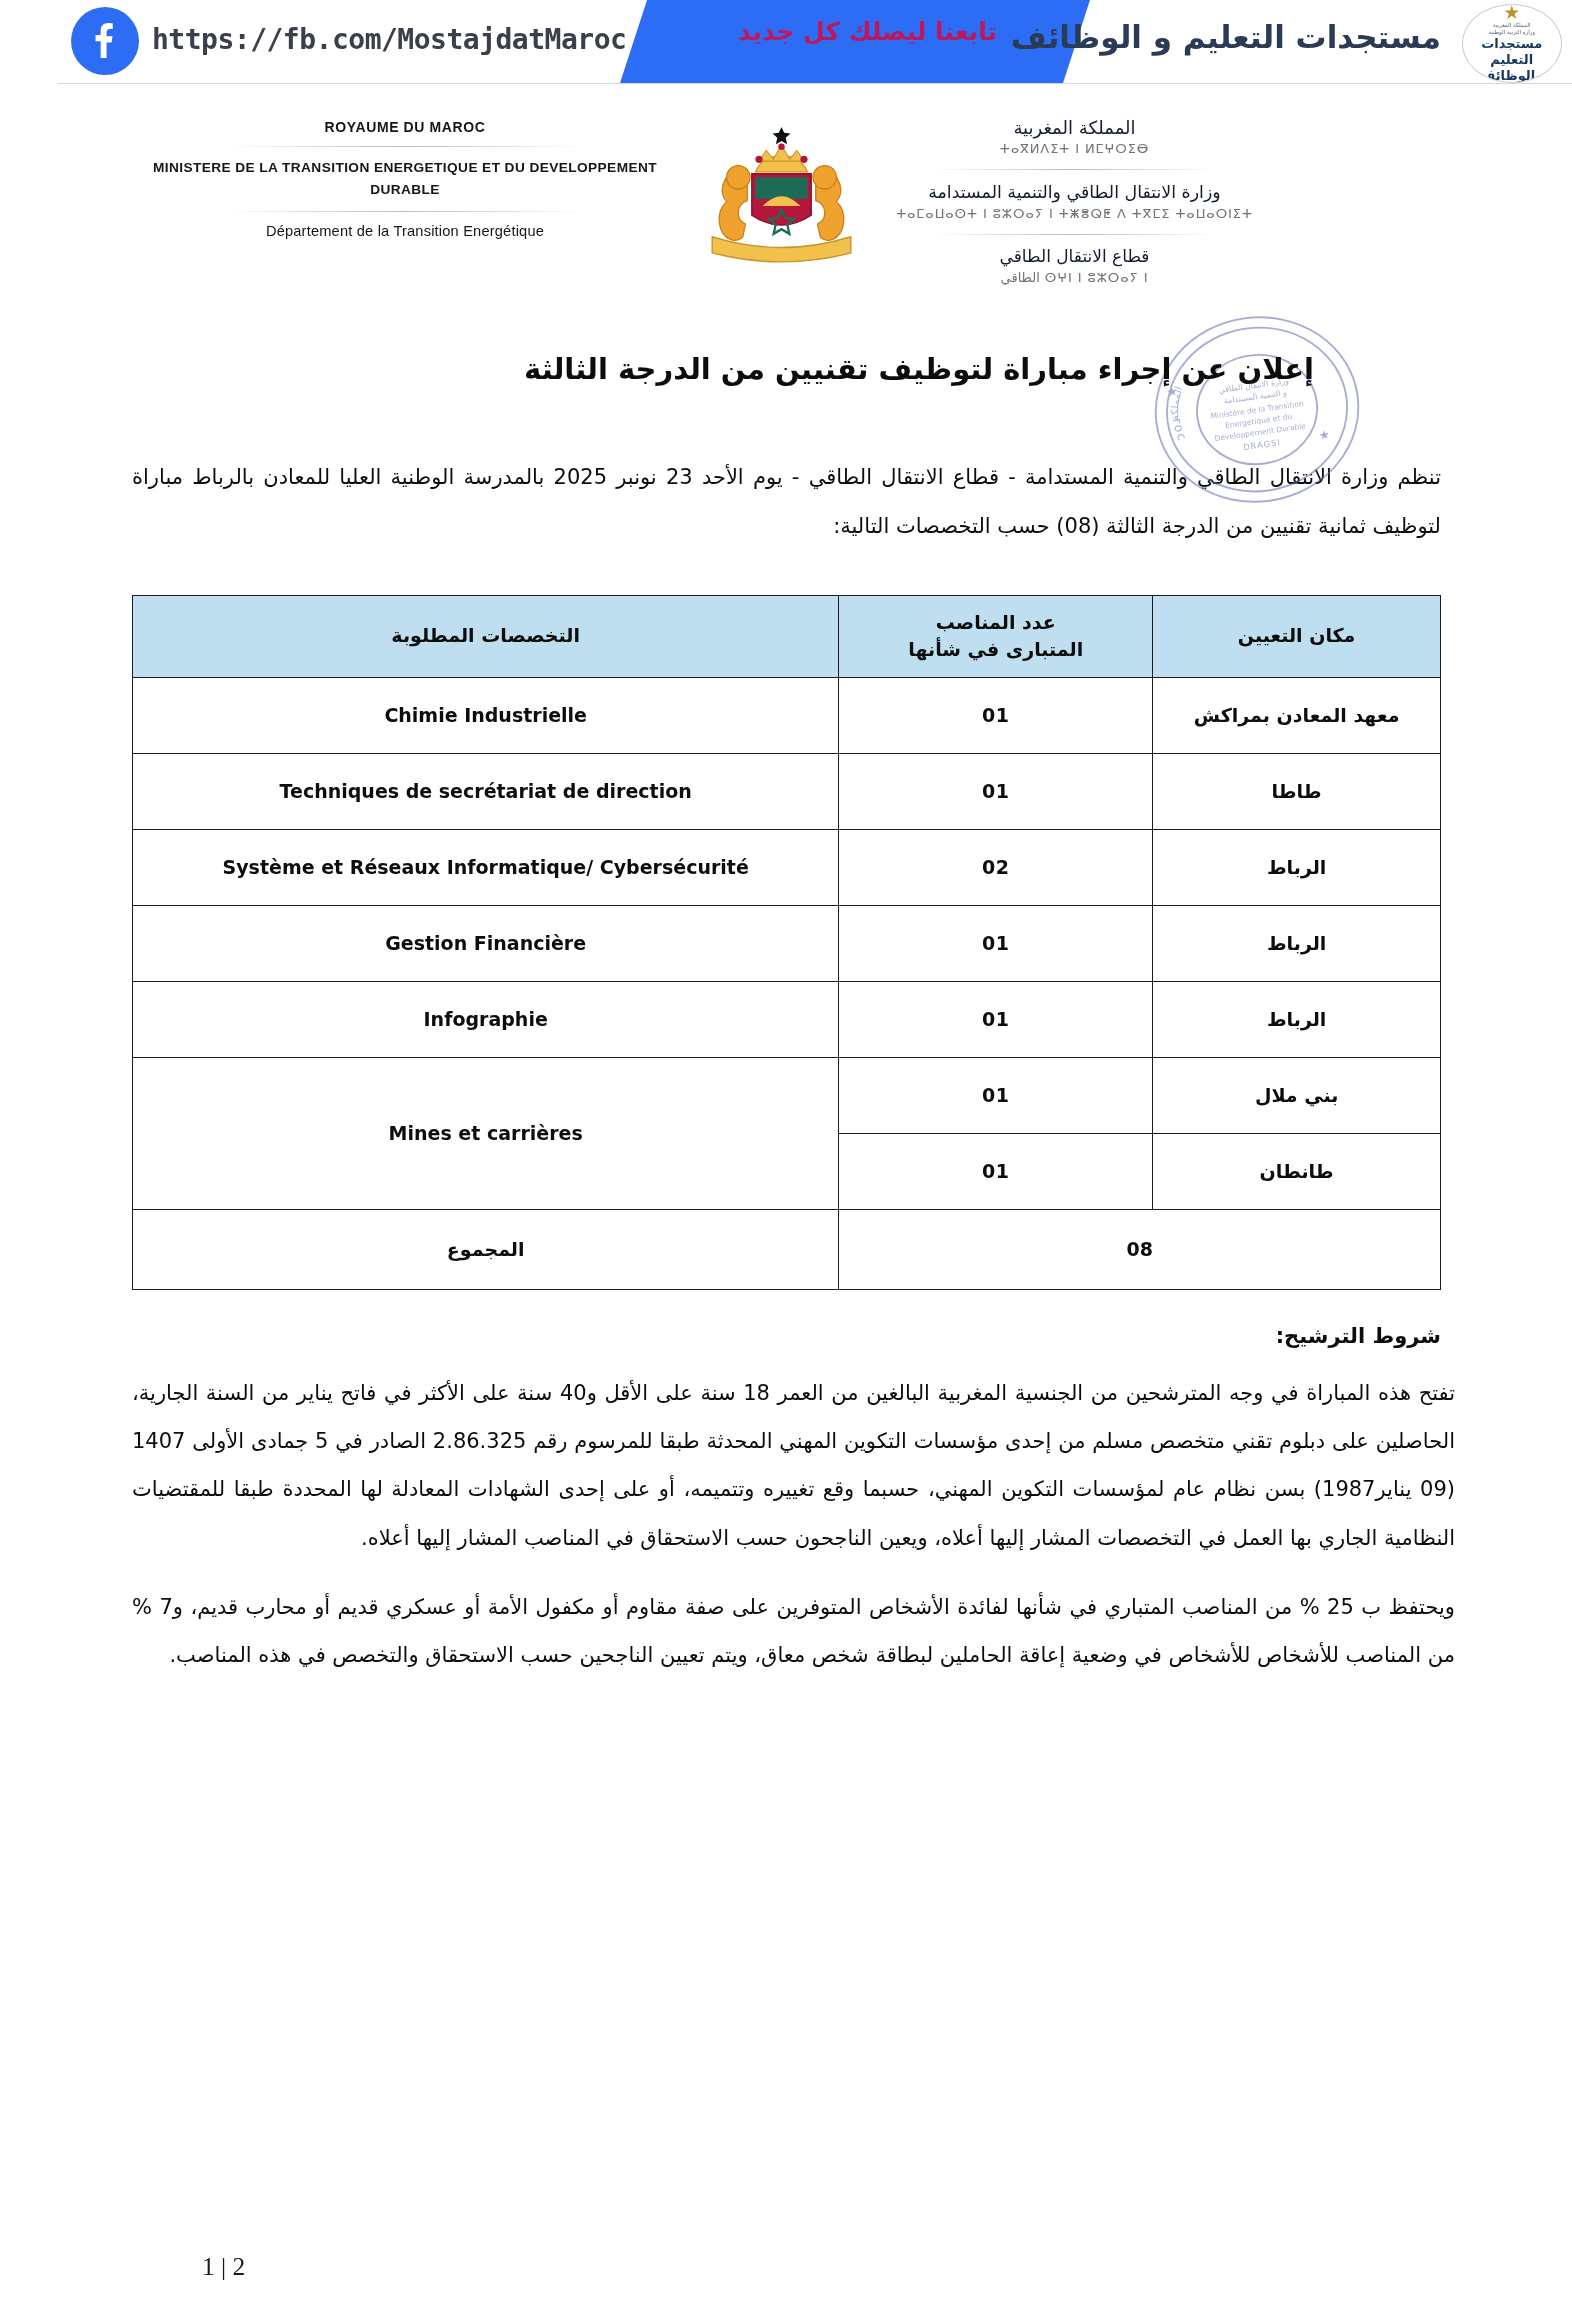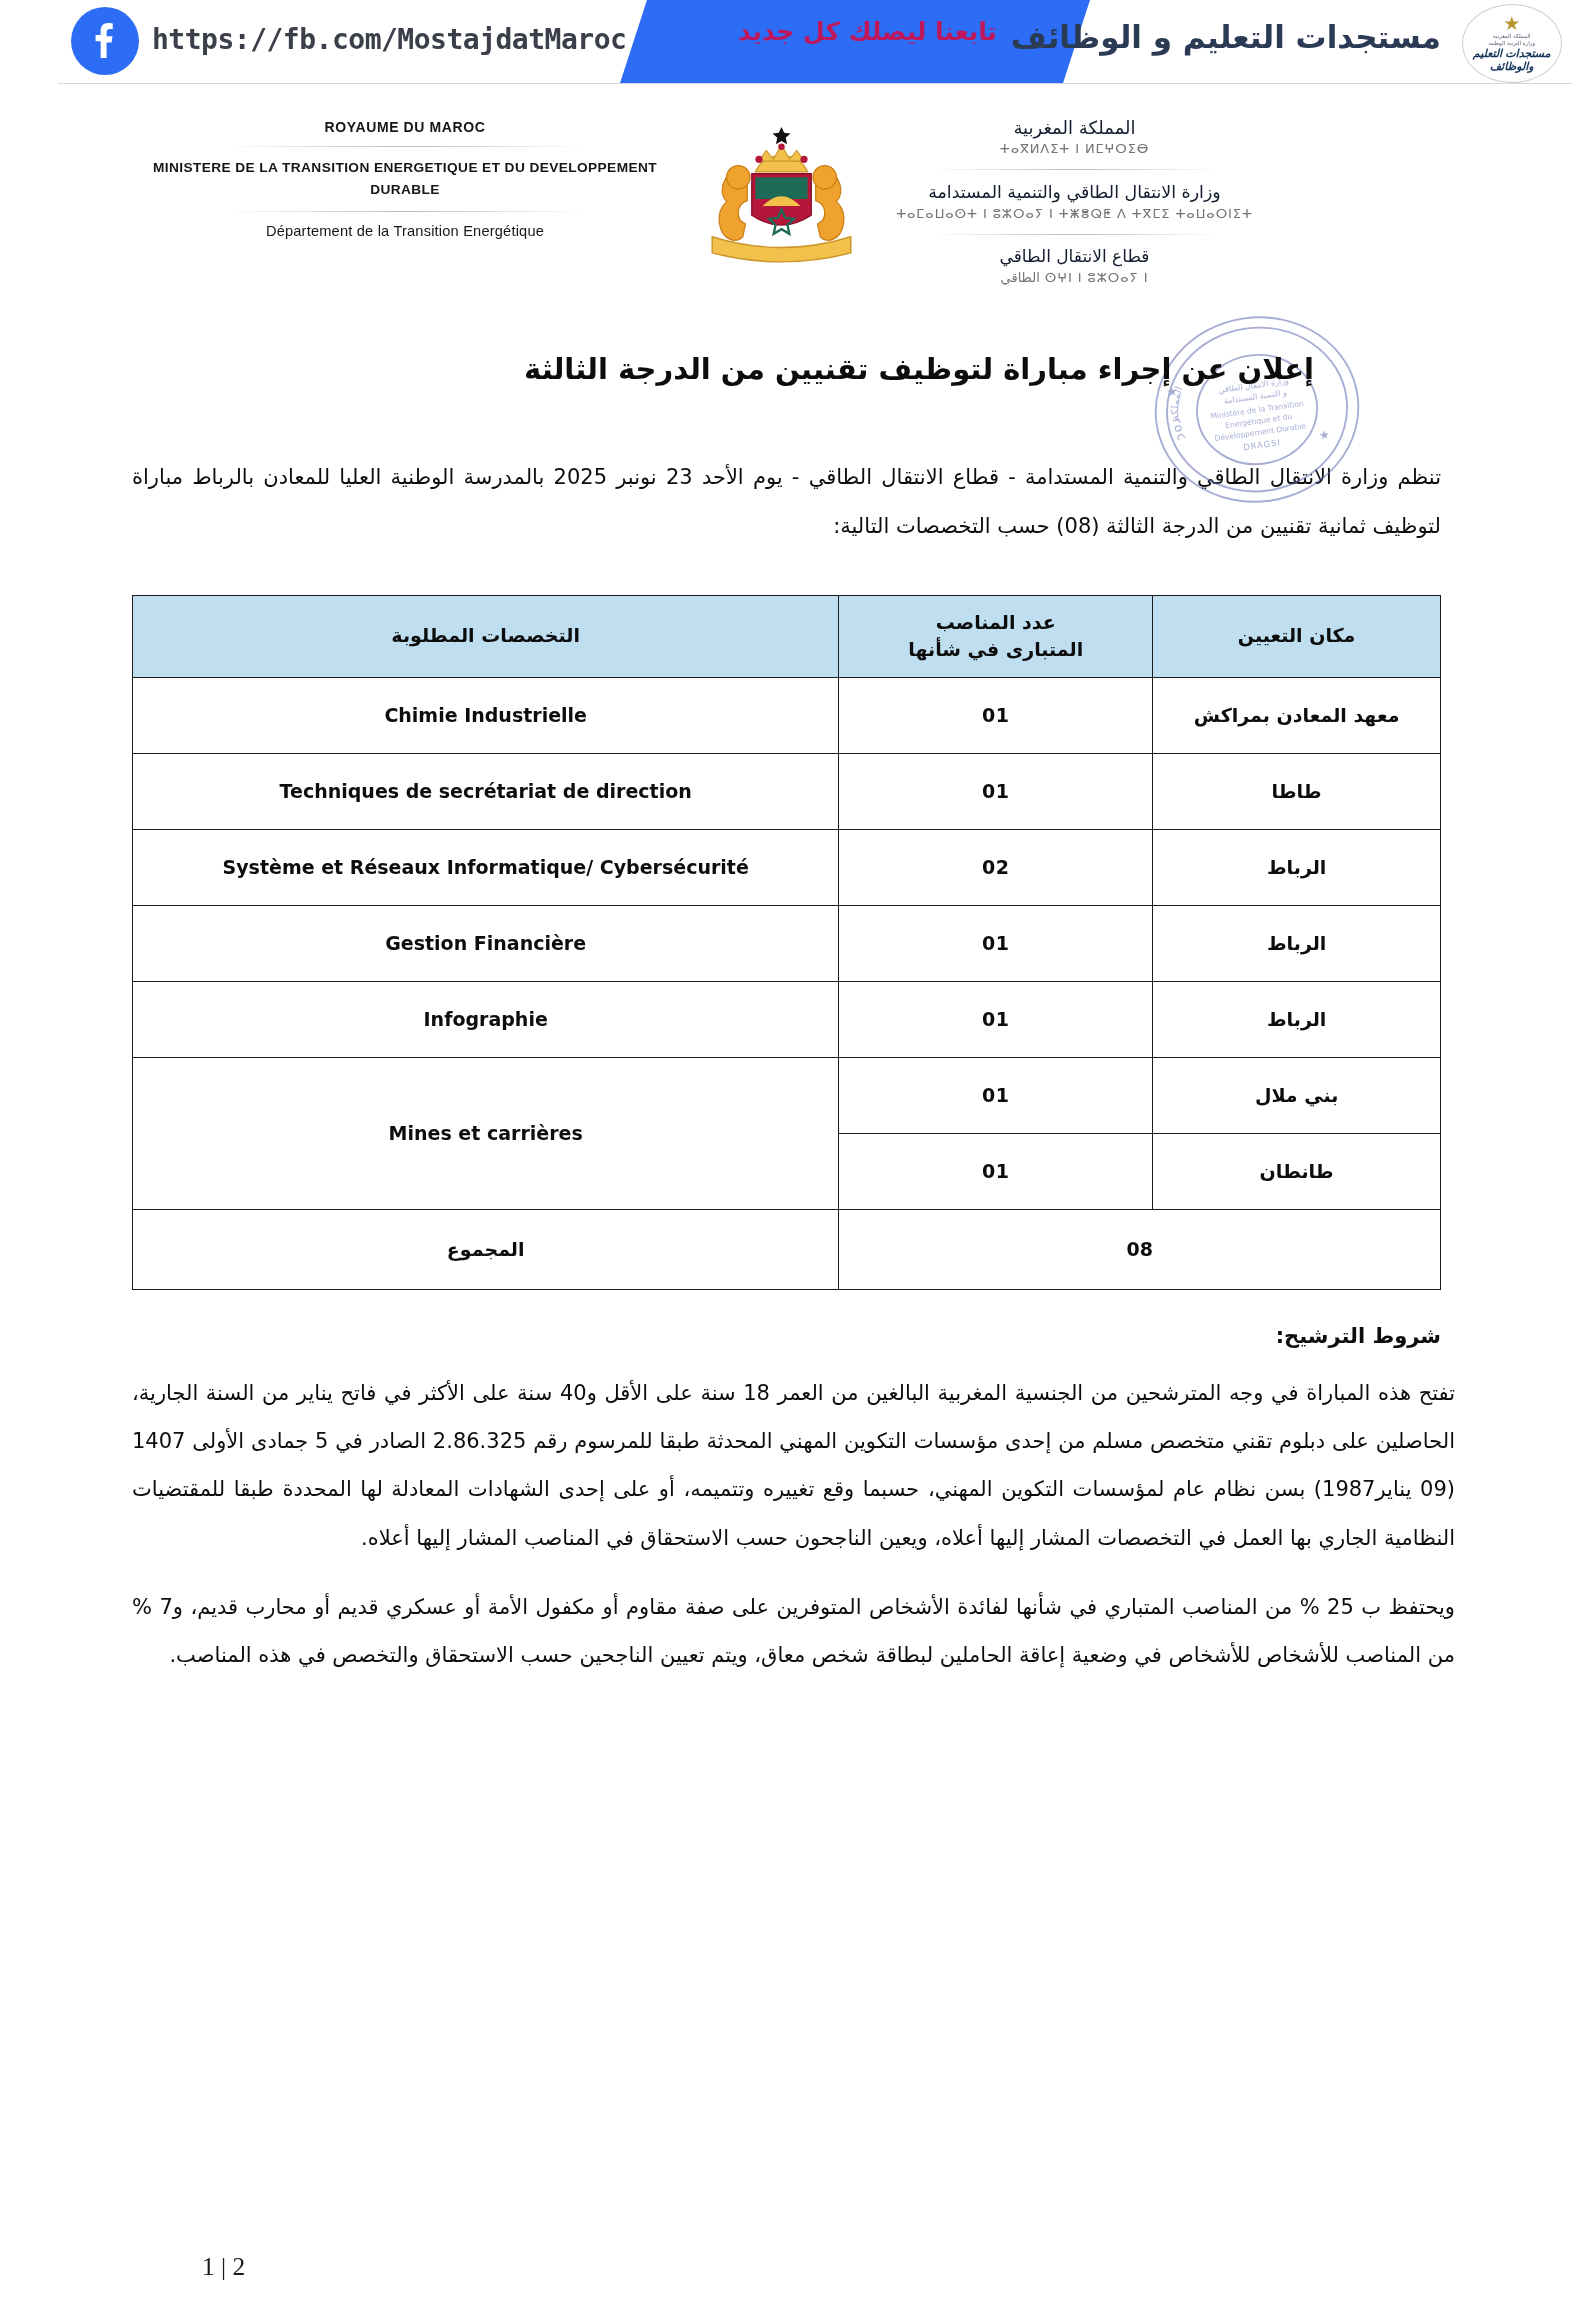--- a/index.html
+++ b/index.html
@@ -80,21 +80,21 @@
     right:11.3px; top:3.8px;
     width:98px; height:77px;
     border-radius:50%;
     border:1.9px solid #c9ccd4;
     background:#fff;
     display:flex;flex-direction:column;align-items:center;justify-content:center;
     overflow:hidden;
   }
   .badge-crest{font-size:19px;line-height:1;color:#b8952c;}
   .badge-sub{font-size:5.6px;color:#5a6275;line-height:1.25;text-align:center;}
-  .badge-main{font-size:11px;color:#17365d;font-weight:bold;line-height:1.2;text-align:center;font-style:italic;}
+  .badge-main{font-size:13px;color:#17365d;font-weight:bold;line-height:1.2;text-align:center;}
 
   
   .letterhead{
     position:relative;
     margin-top:26px;
     height:202px;
   }
   .lh-fr{
     position:absolute;
     left:151px; top:9.4px;

